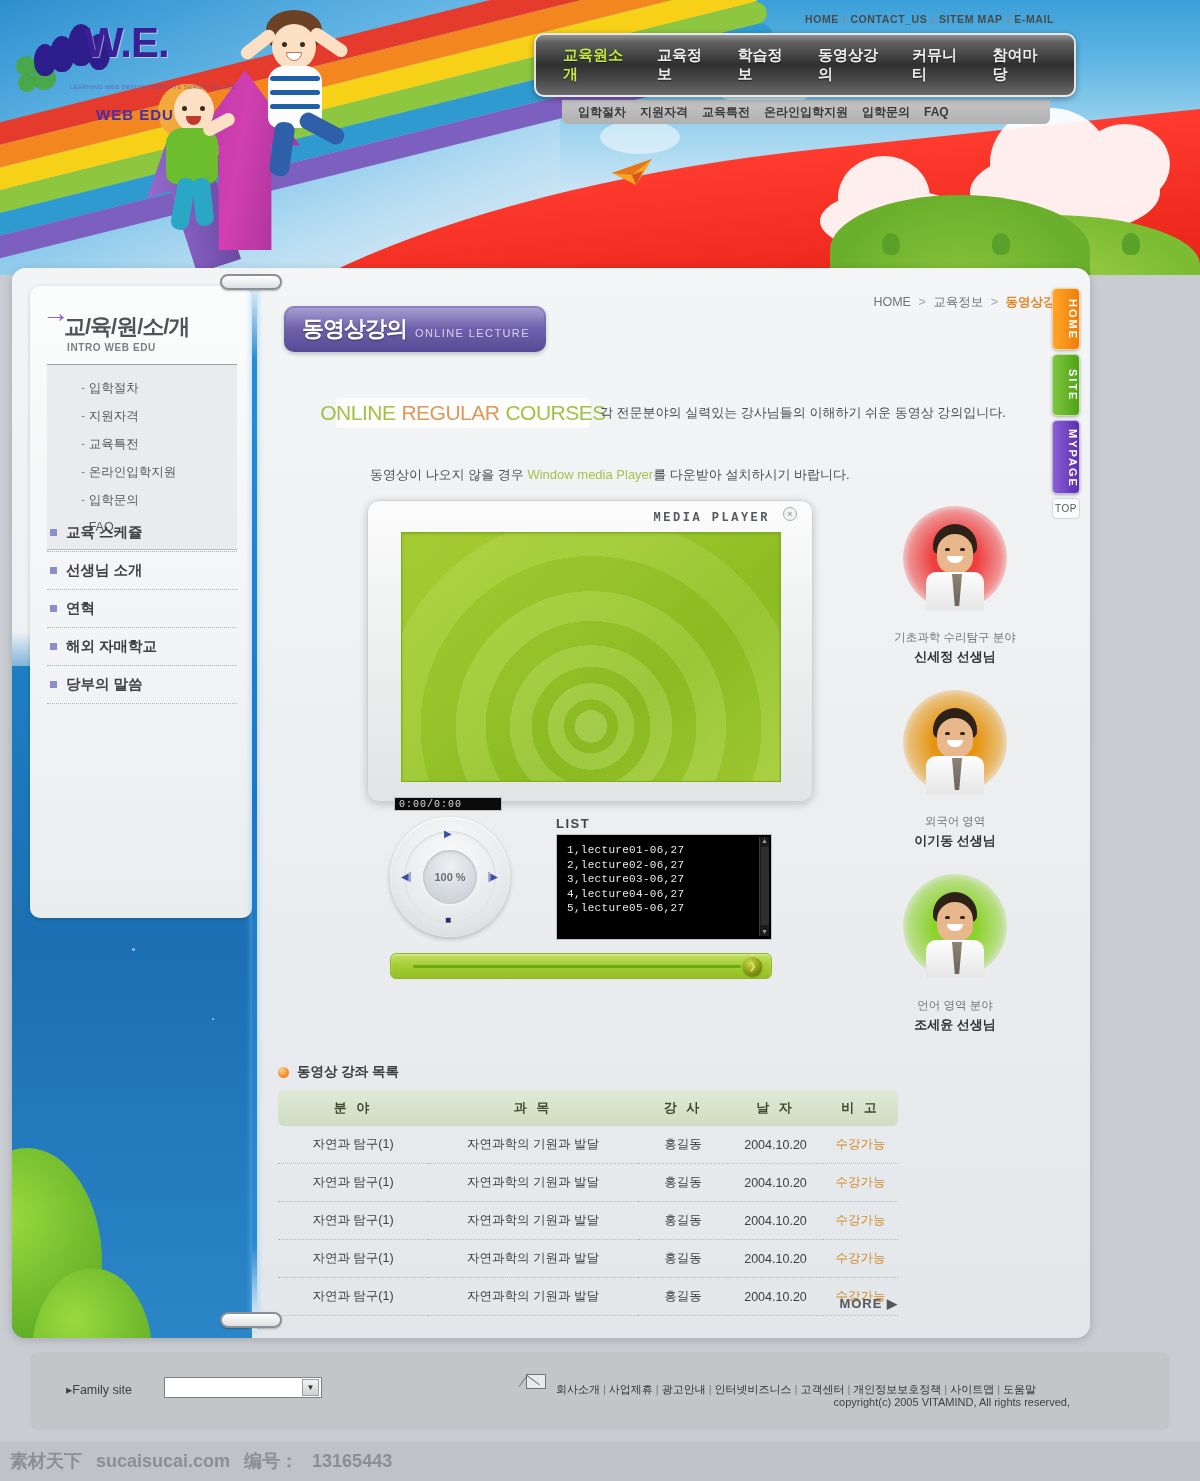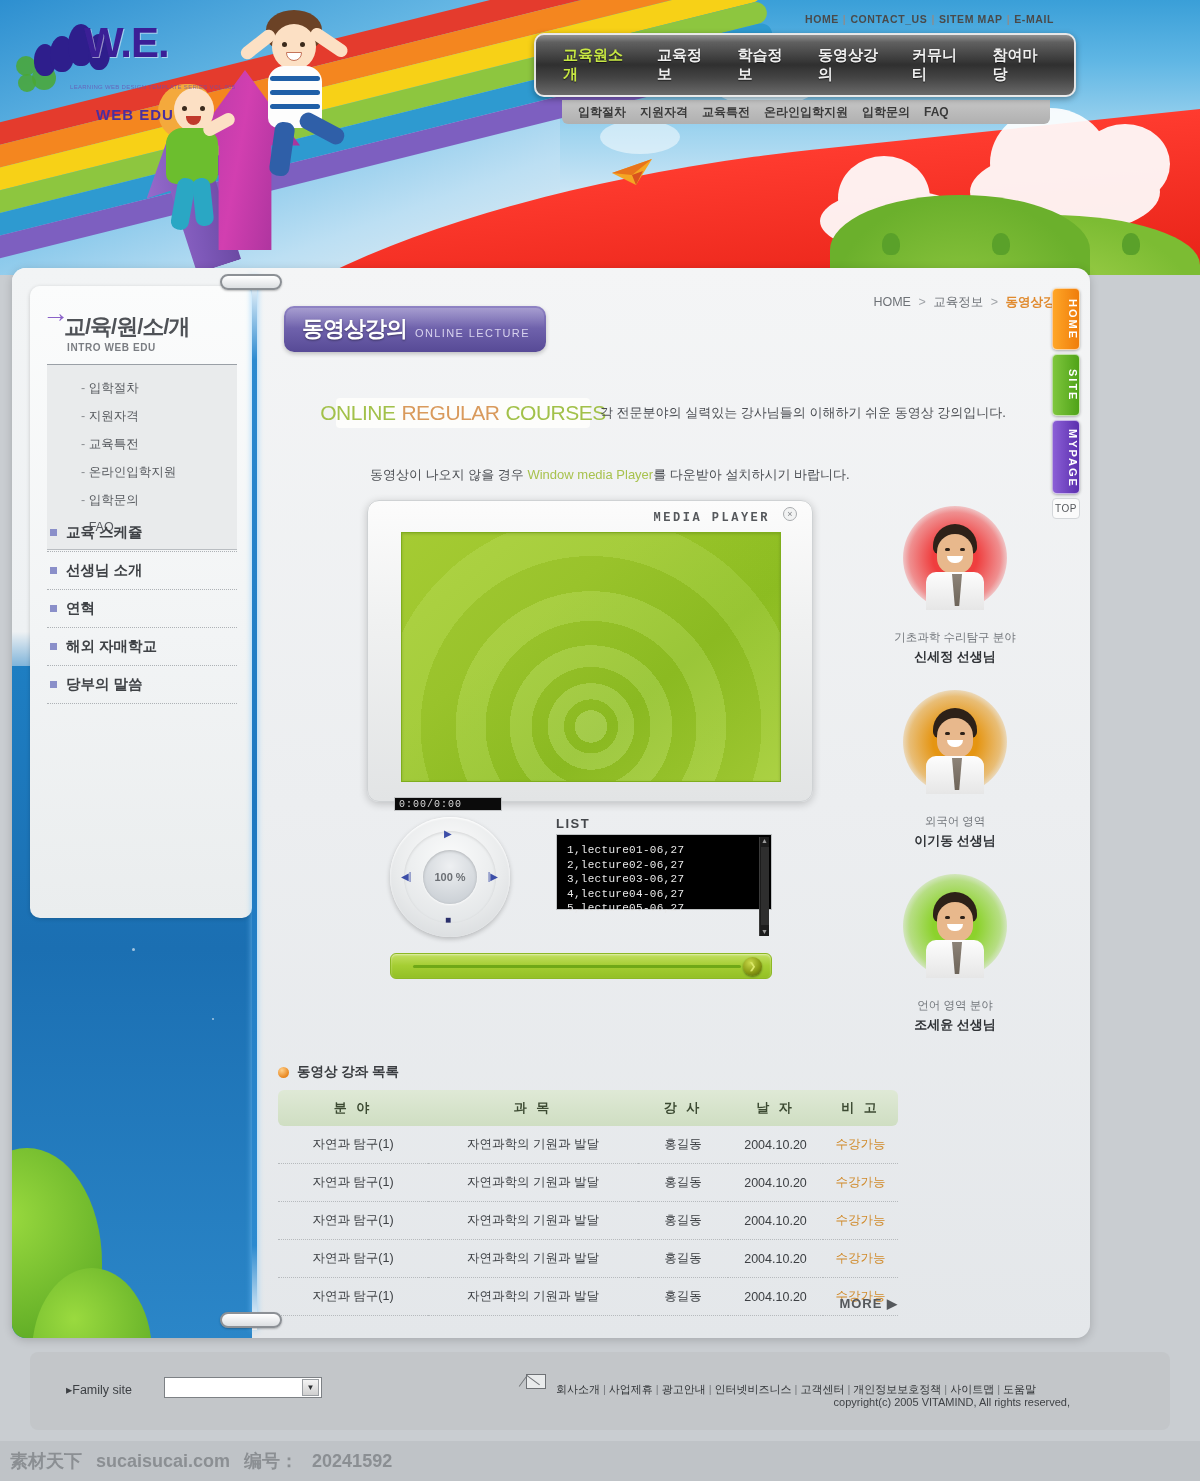--- a/index.html
+++ b/index.html
@@ -324,21 +324,21 @@
   .dp-up { left: 54px; top: 11px; }
   .dp-down { left: 55px; bottom: 12px; color:#2a2f6b; }
   .dp-left { left: 11px; top: 54px; }
   .dp-right { right: 12px; top: 54px; }
 
   .mp-list-label {
     position:absolute; left: 188px; top: 315px;
     font-size: 13px; font-weight:bold; color:#44474b; letter-spacing:1.5px;
   }
   .mp-list {
-    position:absolute; left: 188px; top: 333px; width: 216px; height: 76px;
+    position:absolute; left: 188px; top: 333px; width: 216px; height: 106px;
     background:#000; border:1px solid #bfc2c4;
     padding: 8px 12px 0 10px;
   }
   .mp-list li {
     list-style:none;
     font-family:"Liberation Mono", monospace;
     font-size: 11px; color:#e8e8e8; line-height: 14.5px; letter-spacing:.3px;
   }
   .mp-scroll {
     position:absolute; right: 2px; top: 2px; width: 10px; height: 99px;
@@ -847,14 +847,14 @@
   <div class="f-links">
     <a href="#" style="color:#303336;text-decoration:none">회사소개</a><span class="sep">|</span><a href="#" style="color:#303336;text-decoration:none">사업제휴</a><span class="sep">|</span><a href="#" style="color:#303336;text-decoration:none">광고안내</a><span class="sep">|</span><a href="#" style="color:#303336;text-decoration:none">인터넷비즈니스</a><span class="sep">|</span><a href="#" style="color:#303336;text-decoration:none">고객센터</a><span class="sep">|</span><a href="#" style="color:#303336;text-decoration:none">개인정보보호정책</a><span class="sep">|</span><a href="#" style="color:#303336;text-decoration:none">사이트맵</a><span class="sep">|</span><a href="#" style="color:#303336;text-decoration:none">도움말</a>
   </div>
   <div class="f-copy">copyright(c) 2005 VITAMIND,  All rights reserved,</div>
 </footer>
 
 <div class="watermark">
   <span>素材天下</span>
   <span>sucaisucai.com</span>
   <span>编号：</span>
-  <span>20241592</span>
+  <span>13165443</span>
 </div>
 
 </body></html>

